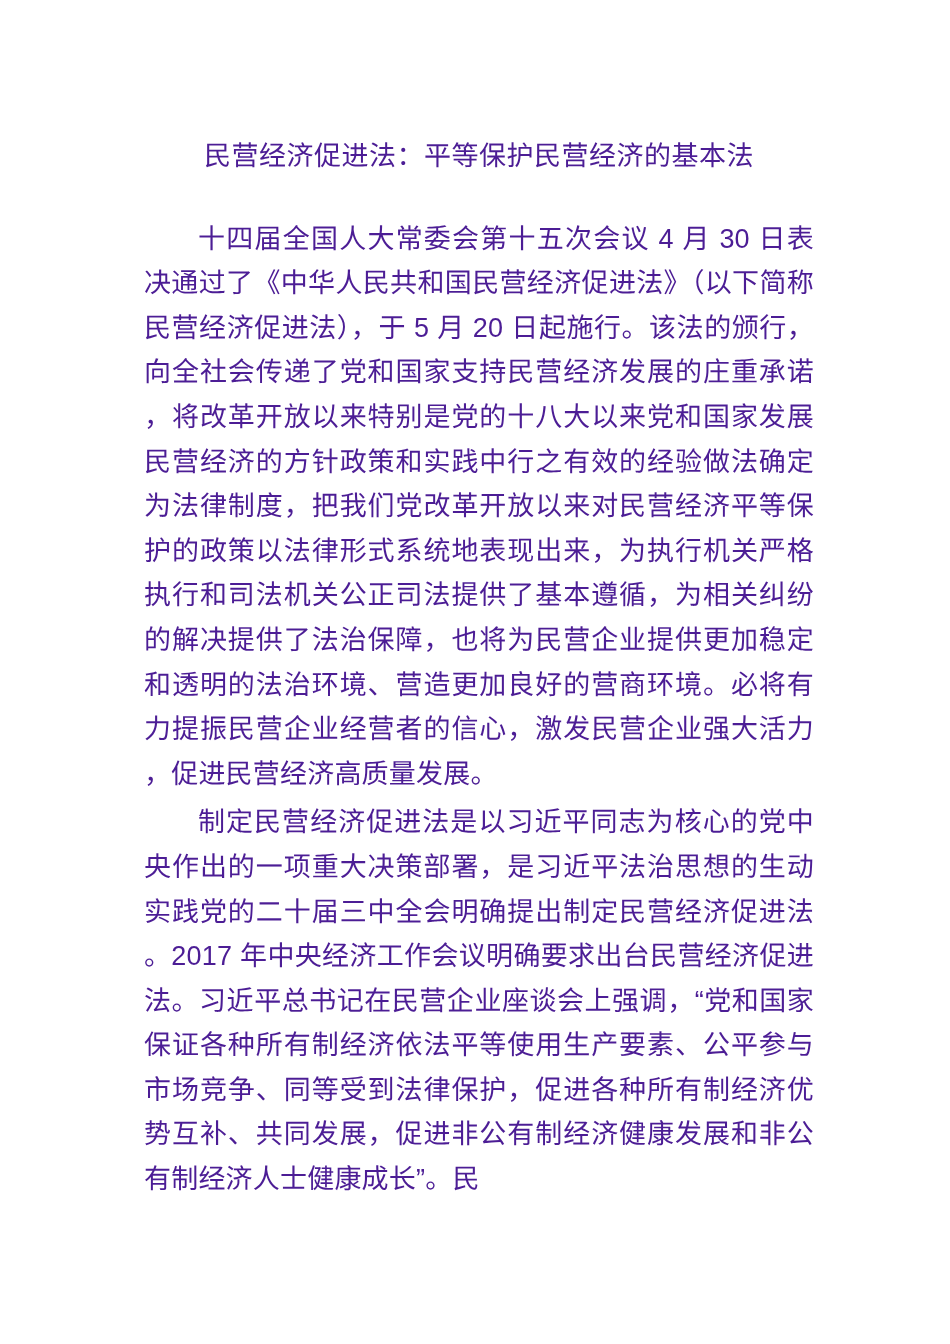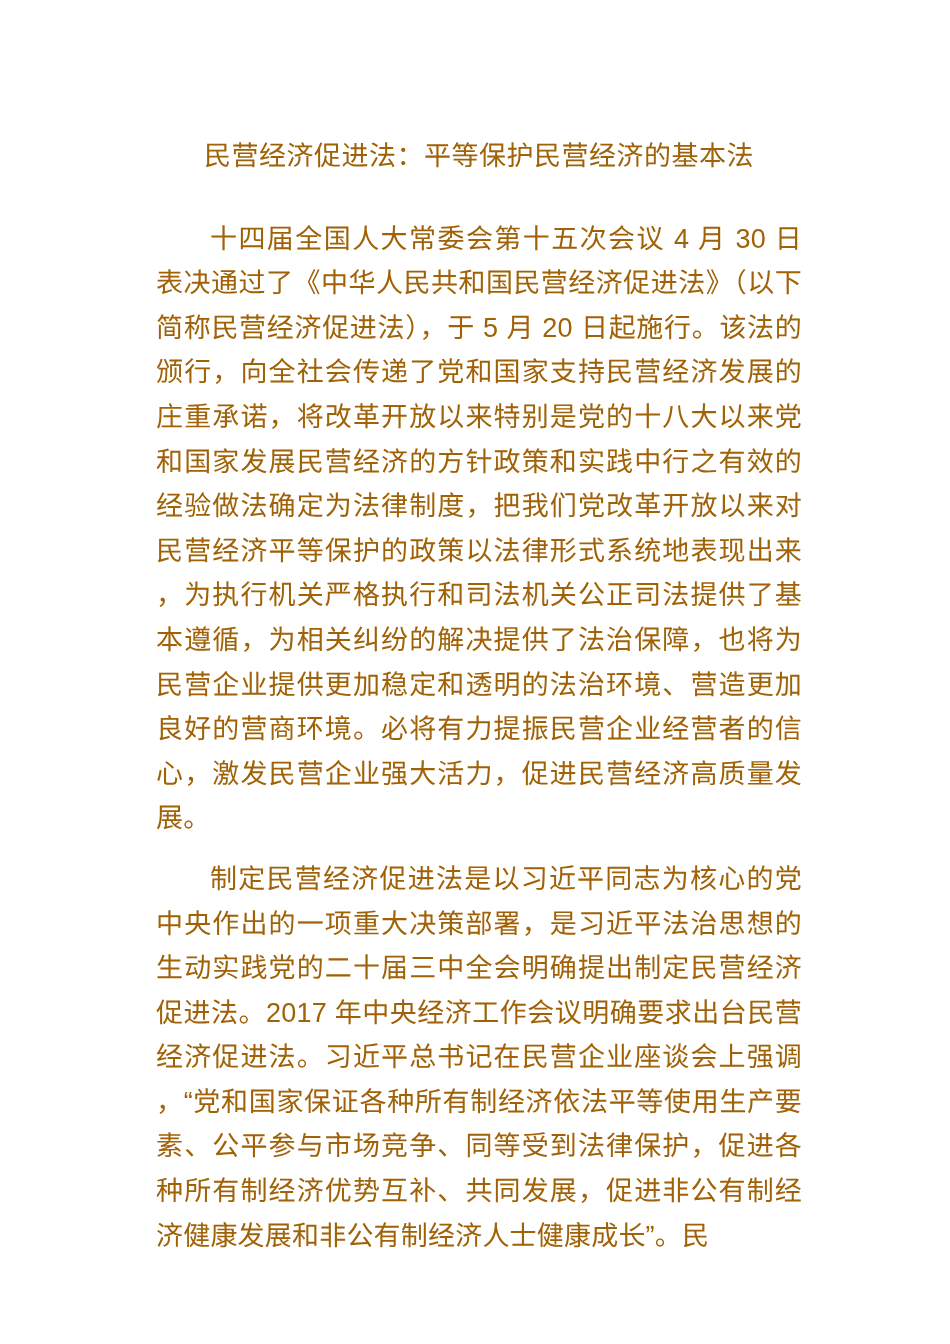--- a/index.html
+++ b/index.html
@@ -7,39 +7,39 @@
     padding: 0;
     background: #ffffff;
   }
   .page {
     position: relative;
     width: 950px;
     height: 1344px;
     background: #ffffff;
     overflow: hidden;
     font-family: "Liberation Sans", "DejaVu Sans", sans-serif;
-    color: #a16207;
+    color: #4c1d95;
   }
   .content {
     position: absolute;
     left: 140px;
     top: 134px;
     width: 678px;
   }
   .doc-title {
     margin: 0 0 38px 0;
     font-size: 27px;
     font-weight: normal;
     line-height: 44.6px;
     text-align: center;
     letter-spacing: 0.5px;
     white-space: nowrap;
   }
   .doc-para {
-    margin: 16px;
+    margin: 4px;
     font-size: 27px;
     line-height: 44.6px;
     text-align: justify;
     text-justify: inter-character;
     text-indent: 2em;
     word-break: break-all;
     line-break: anywhere;
     letter-spacing: 0.2px;
   }
 </style>

